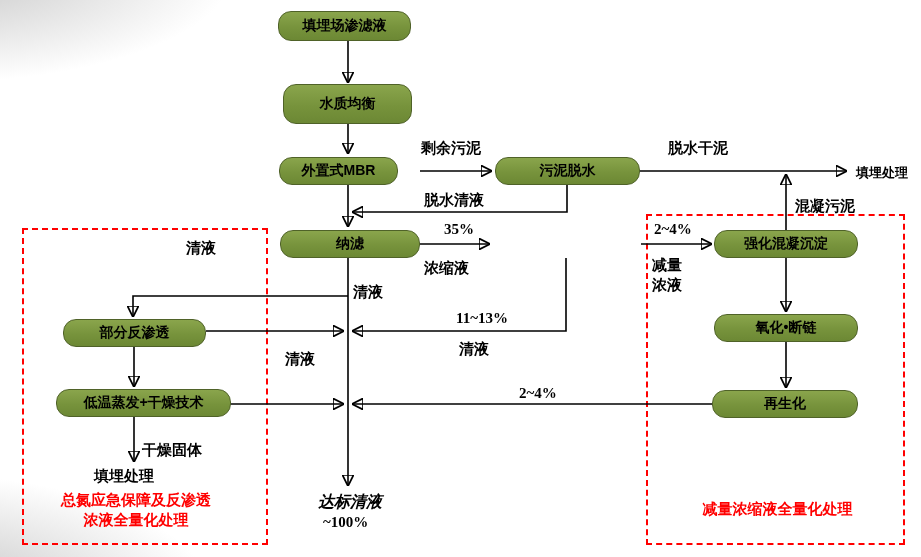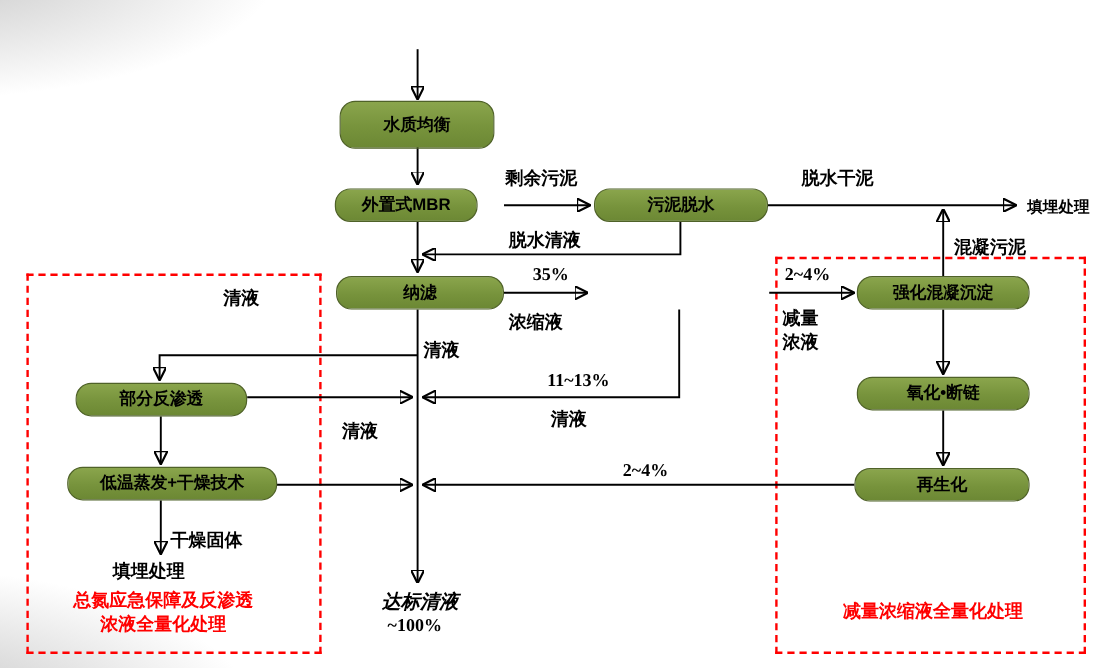--- a/index.html
+++ b/index.html
@@ -55,20 +55,21 @@
     <path d="M712,404 L353,404" marker-end="url(#ah)"></path>
     <path d="M213,404 L343,404" marker-end="url(#ah)"></path>
     <path d="M348,258 L348,485" marker-end="url(#ah)"></path>
     <path d="M348,296 L133,296 L133,316" marker-end="url(#ah)"></path>
     <path d="M134,347 L134,386" marker-end="url(#ah)"></path>
     <path d="M206,331 L343,331" marker-end="url(#ah)"></path>
     <path d="M566,258 L566,331 L353,331" marker-end="url(#ah)"></path>
     <path d="M134,417 L134,461" marker-end="url(#ah)"></path>
   </svg>
 
+  <div class="node" style="left:278px;top:11px;width:133px;height:30px">填埋场渗滤液</div>
   <div class="node" style="left:283px;top:84px;width:129px;height:40px">水质均衡</div>
   <div class="node" style="left:279px;top:157px;width:119px;height:28px">外置式MBR</div>
   <div class="node" style="left:495px;top:157px;width:145px;height:28px">污泥脱水</div>
   <div class="node" style="left:280px;top:230px;width:140px;height:28px">纳滤</div>
   <div class="node" style="left:714px;top:230px;width:144px;height:28px">强化混凝沉淀</div>
   <div class="node" style="left:714px;top:314px;width:144px;height:28px">氧化•断链</div>
   <div class="node" style="left:712px;top:390px;width:146px;height:28px">再生化</div>
   <div class="node" style="left:63px;top:319px;width:143px;height:28px">部分反渗透</div>
   <div class="node" style="left:56px;top:389px;width:175px;height:28px">低温蒸发+干燥技术</div>
 

